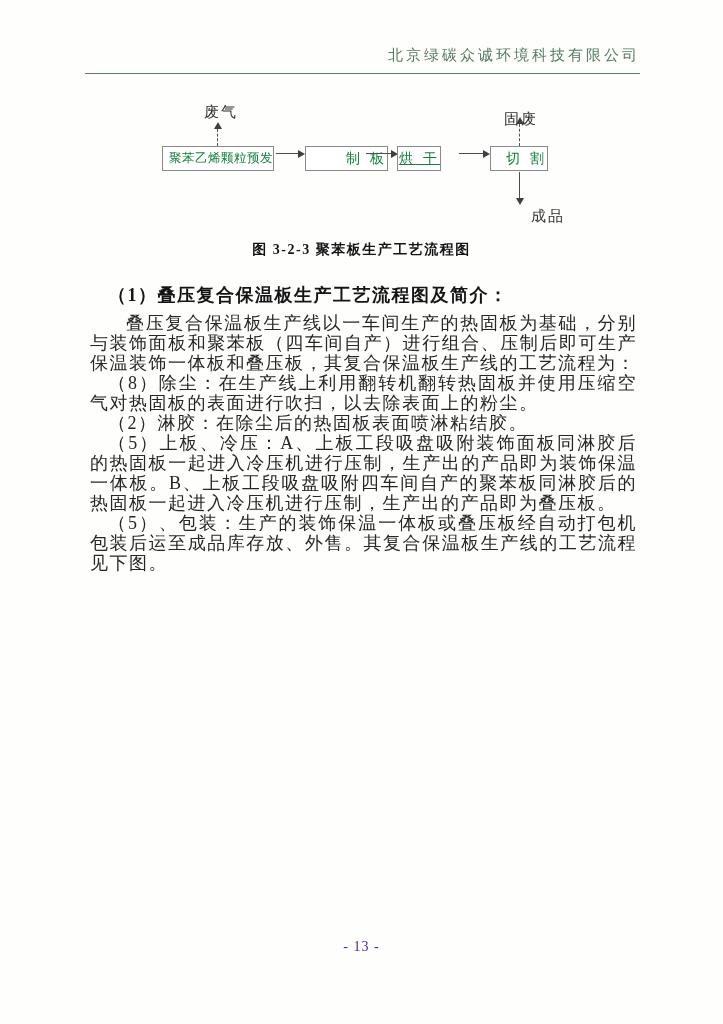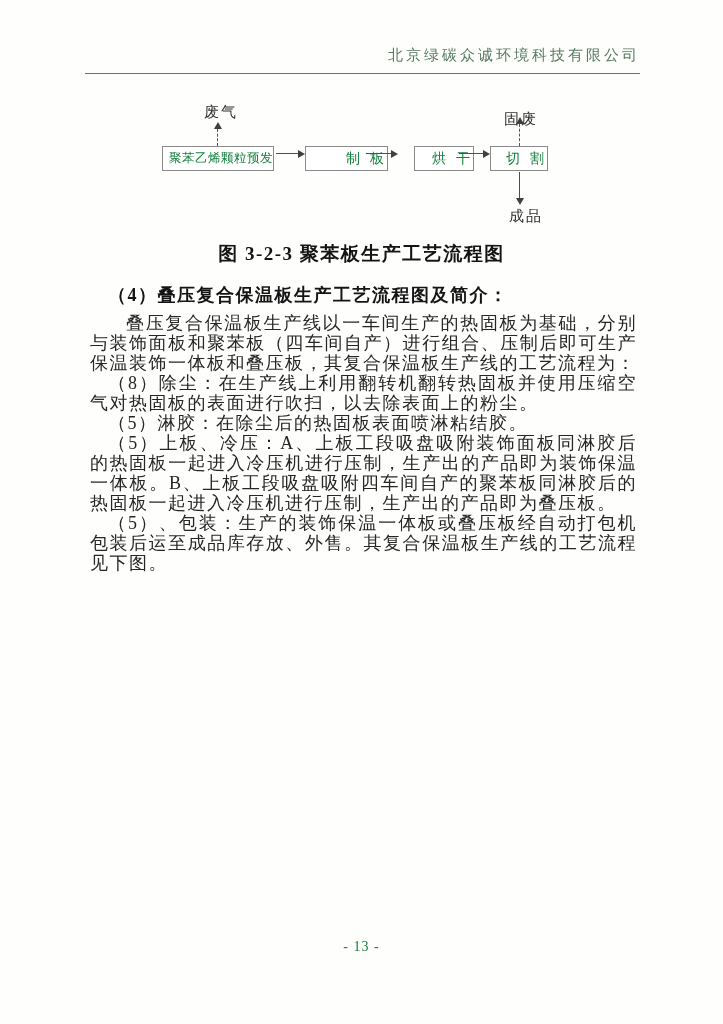--- a/index.html
+++ b/index.html
@@ -54,39 +54,39 @@
 
   .arrow-down { position:absolute; width:9px; display:flex; flex-direction:column; align-items:center; }
   .arrow-down .line { flex:1; width:1.5px; background:#4d4d4d; }
   .arrow-down .head { width:0; height:0;
     border-left:4px solid transparent; border-right:4px solid transparent;
     border-top:7px solid #3f3f3f; }
 
   
   .figure-caption {
     position:absolute; top:241px; left:0; width:723px;
-    text-align:center; font-weight:bold; font-size:19px;
+    text-align:center; font-weight:bold; font-size:14px;
     letter-spacing:1.5px; color:#141414;
   }
   .content { position:absolute; top:277px; left:90px; width:547px; }
   .section-heading {
     margin:0; font-size:18px; font-weight:bold; line-height:36px;
     letter-spacing:1.5px; text-indent:1em; color:#141414; white-space:nowrap;
   }
   .body-para {
     margin:0; font-size:18px; line-height:20px; letter-spacing:1.5px;
     text-align:justify; color:#262626;
   }
   .indent-full  { text-indent:2em; }
   .indent-paren { text-indent:1em; }
 
   
   .footer {
     position:absolute; top:939px; left:0; width:723px;
-    text-align:center; font-size:14px; color:#15803d; letter-spacing:1px;
+    text-align:center; font-size:14px; color:#4c1d95; letter-spacing:1px;
   }
 </style>
 </head>
 <body>
 
 <div class="page">
 
   <div class="header-row">
     <span class="header-company">北京绿碳众诚环境科技有限公司</span>
   </div>
@@ -112,21 +112,21 @@
 
     <div class="fc-box" style="left:305px; top:51px; width:83px;">
       <span>制 板</span>
     </div>
 
     <div class="arrow-right" style="left:366px; top:54px; width:32px;">
       <span class="line"></span>
       <span class="head"></span>
     </div>
 
-    <div class="fc-box" style="left:414px; top:51px; width:60px;">
+    <div class="fc-box" style="left:397px; top:51px; width:44px;text-decoration:underline;">
       <span>烘 干</span>
     </div>
 
     <div class="arrow-right" style="left:459px; top:54px; width:31px;">
       <span class="line"></span>
       <span class="head"></span>
     </div>
 
     <div class="fc-box" style="left:490px; top:51px; width:58px;">
       <span>切 割</span>
@@ -137,28 +137,28 @@
     <div class="arrow-up" style="left:515px; top:22px; height:29px;">
       <span class="head"></span>
       <span class="dline"></span>
     </div>
 
     <div class="arrow-down" style="left:515px; top:77px; height:33px;">
       <span class="line"></span>
       <span class="head"></span>
     </div>
 
-    <span class="fc-label" style="left:509px; top:112px;">成品</span>
+    <span class="fc-label" style="left:531px; top:112px;">成品</span>
   </div>
 
   <div class="figure-caption">图 3-2-3 聚苯板生产工艺流程图</div>
 
   <div class="content">
-    <p class="section-heading">（4）叠压复合保温板生产工艺流程图及简介：</p>
+    <p class="section-heading">（1）叠压复合保温板生产工艺流程图及简介：</p>
     <p class="body-para indent-full">叠压复合保温板生产线以一车间生产的热固板为基础，分别与装饰面板和聚苯板（四车间自产）进行组合、压制后即可生产保温装饰一体板和叠压板，其复合保温板生产线的工艺流程为：</p>
     <p class="body-para indent-paren">（8）除尘：在生产线上利用翻转机翻转热固板并使用压缩空气对热固板的表面进行吹扫，以去除表面上的粉尘。</p>
-    <p class="body-para indent-paren">（5）淋胶：在除尘后的热固板表面喷淋粘结胶。</p>
+    <p class="body-para indent-paren">（2）淋胶：在除尘后的热固板表面喷淋粘结胶。</p>
     <p class="body-para indent-paren">（5）上板、冷压：A、上板工段吸盘吸附装饰面板同淋胶后的热固板一起进入冷压机进行压制，生产出的产品即为装饰保温一体板。B、上板工段吸盘吸附四车间自产的聚苯板同淋胶后的热固板一起进入冷压机进行压制，生产出的产品即为叠压板。</p>
     <p class="body-para indent-paren">（5）、包装：生产的装饰保温一体板或叠压板经自动打包机包装后运至成品库存放、外售。其复合保温板生产线的工艺流程见下图。</p>
   </div>
 
   <div class="footer">- 13 -</div>
 </div>
 
 </body></html>

